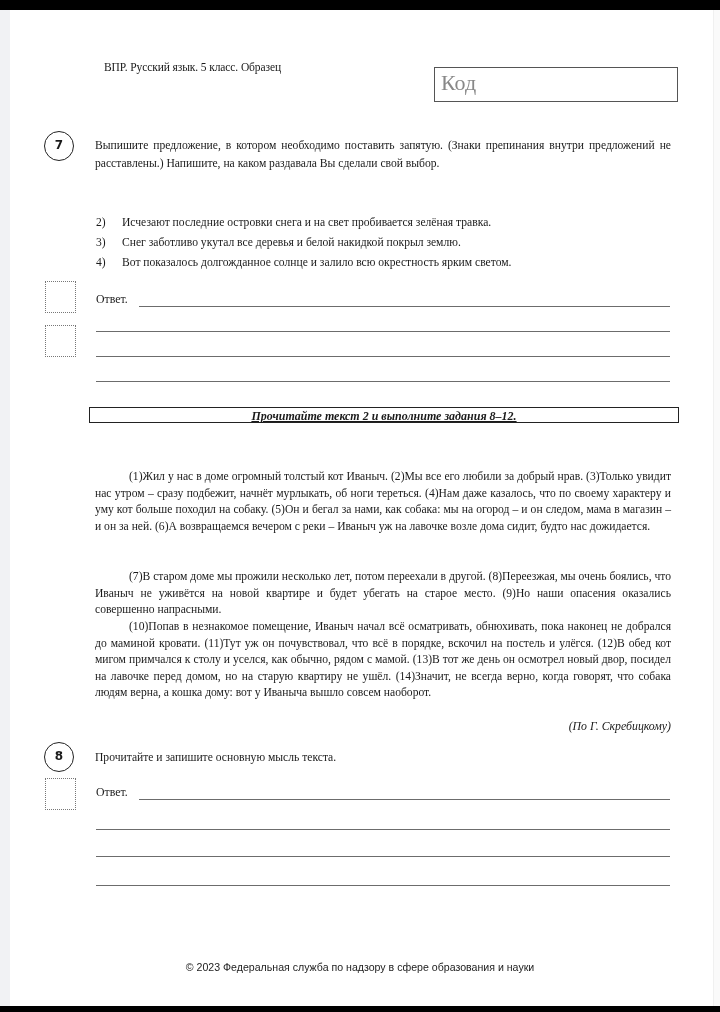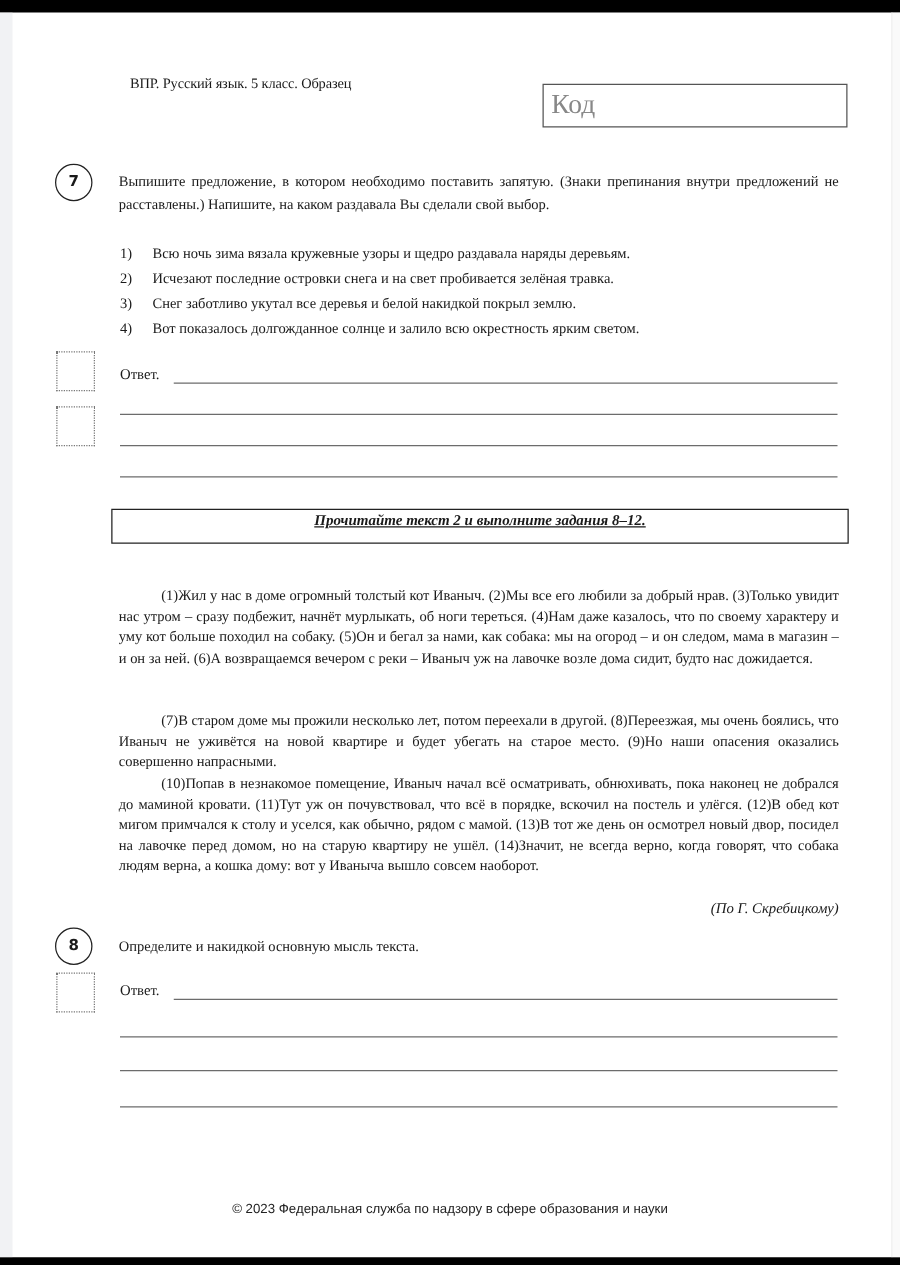--- a/index.html
+++ b/index.html
@@ -22,21 +22,21 @@
     .task-text { font-size: 11.6px; line-height: 18px; text-align: justify; text-align-last: left; }
 
     .option { font-size: 11.6px; line-height: 20px; white-space: nowrap; }
     .option .num { display: inline-block; width: 26px; }
 
     .score-box { width: 31px; height: 32px; border: 1.2px dotted #777; }
 
     .answer-label { font-size: 11.8px; }
     .rule { height: 1px; background: #6c6c6c; }
 
-    .banner { left: 89px; top: 397px; width: 590px; height: 28px; border: 1.5px solid #222; font-size: 12px; font-weight: bold; font-style: italic; text-align: center; line-height: 17px; text-decoration: underline; }
+    .banner { left: 89px; top: 397px; width: 590px; height: 16px; border: 1.5px solid #222; font-size: 12px; font-weight: bold; font-style: italic; text-align: center; line-height: 17px; text-decoration: underline; }
 
     .text-title { left: 0; width: 720px; top: 433px; text-align: center; font-size: 12.2px; }
 
     .para { left: 95px; width: 576px; font-size: 11.6px; line-height: 16.6px; text-align: justify; text-indent: 34px; }
 
     .source { left: 440px; width: 231px; text-align: right; font-size: 11.8px; font-style: italic; }
 
     .footer { left: 0; width: 720px; top: 951px; text-align: center; font-family: "Liberation Sans", "DejaVu Sans", sans-serif; font-size: 10.6px; color: #222; }
   </style>
 </head>
@@ -47,23 +47,20 @@
 <div class="page">
   <div class="left-strip"></div>
   <div class="right-strip"></div>
 
   <div class="abs header-title">ВПР. Русский язык. 5 класс. Образец</div>
   <div class="abs code-box">Код</div>
 
   <div class="abs task-circle" style="left:44px; top:121px;">7</div>
   <div class="abs task-text" style="left:95px; top:127px; width:576px;">Выпишите предложение, в котором необходимо поставить запятую. (Знаки препинания внутри предложений не расставлены.) Напишите, на каком раздавала Вы сделали свой выбор.</div>
 
-  <div class="abs option" style="left:96px; top:183px;">
-    <span class="num">1)</span><span>Всю ночь зима вязала кружевные узоры и щедро раздавала наряды деревьям.</span>
-  </div>
   <div class="abs option" style="left:96px; top:203px;">
     <span class="num">2)</span><span>Исчезают последние островки снега и на свет пробивается зелёная травка.</span>
   </div>
   <div class="abs option" style="left:96px; top:223px;">
     <span class="num">3)</span><span>Снег заботливо укутал все деревья и белой накидкой покрыл землю.</span>
   </div>
   <div class="abs option" style="left:96px; top:243px;">
     <span class="num">4)</span><span>Вот показалось долгожданное солнце и залило всю окрестность ярким светом.</span>
   </div>
 
@@ -79,21 +76,21 @@
   <div class="abs banner">Прочитайте текст 2 и выполните задания 8–12.</div>
 
 
   <div class="abs para" style="top:459px;">(1)Жил у нас в доме огромный толстый кот Иваныч. (2)Мы все его любили за добрый нрав. (3)Только увидит нас утром – сразу подбежит, начнёт мурлыкать, об ноги тереться. (4)Нам даже казалось, что по своему характеру и уму кот больше походил на собаку. (5)Он и бегал за нами, как собака: мы на огород – и он следом, мама в магазин – и он за ней. (6)А возвращаемся вечером с реки – Иваныч уж на лавочке возле дома сидит, будто нас дожидается.</div>
   <div class="abs para" style="top:559px;">(7)В старом доме мы прожили несколько лет, потом переехали в другой. (8)Переезжая, мы очень боялись, что Иваныч не уживётся на новой квартире и будет убегать на старое место. (9)Но наши опасения оказались совершенно напрасными.</div>
   <div class="abs para" style="top:609px;">(10)Попав в незнакомое помещение, Иваныч начал всё осматривать, обнюхивать, пока наконец не добрался до маминой кровати. (11)Тут уж он почувствовал, что всё в порядке, вскочил на постель и улёгся. (12)В обед кот мигом примчался к столу и уселся, как обычно, рядом с мамой. (13)В тот же день он осмотрел новый двор, посидел на лавочке перед домом, но на старую квартиру не ушёл. (14)Значит, не всегда верно, когда говорят, что собака людям верна, а кошка дому: вот у Иваныча вышло совсем наоборот.</div>
 
   <div class="abs source" style="top:709px;">(По Г. Скребицкому)</div>
 
   <div class="abs task-circle" style="left:44px; top:732px;">8</div>
-  <div class="abs task-text" style="left:95px; top:739px; width:576px;">Определите и накидкой основную мысль текста.</div>
+  <div class="abs task-text" style="left:95px; top:739px; width:576px;">Прочитайте и запишите основную мысль текста.</div>
 
   <div class="abs score-box" style="left:45px; top:768px;"></div>
 
   <div class="abs answer-label" style="left:96px; top:775px;">Ответ.</div>
   <div class="abs rule" style="left:139px; top:789px; width:531px;"></div>
   <div class="abs rule" style="left:96px; top:819px; width:574px;"></div>
   <div class="abs rule" style="left:96px; top:846px; width:574px;"></div>
   <div class="abs rule" style="left:96px; top:875px; width:574px;"></div>
 
   <div class="abs footer">© 2023 Федеральная служба по надзору в сфере образования и науки</div>

